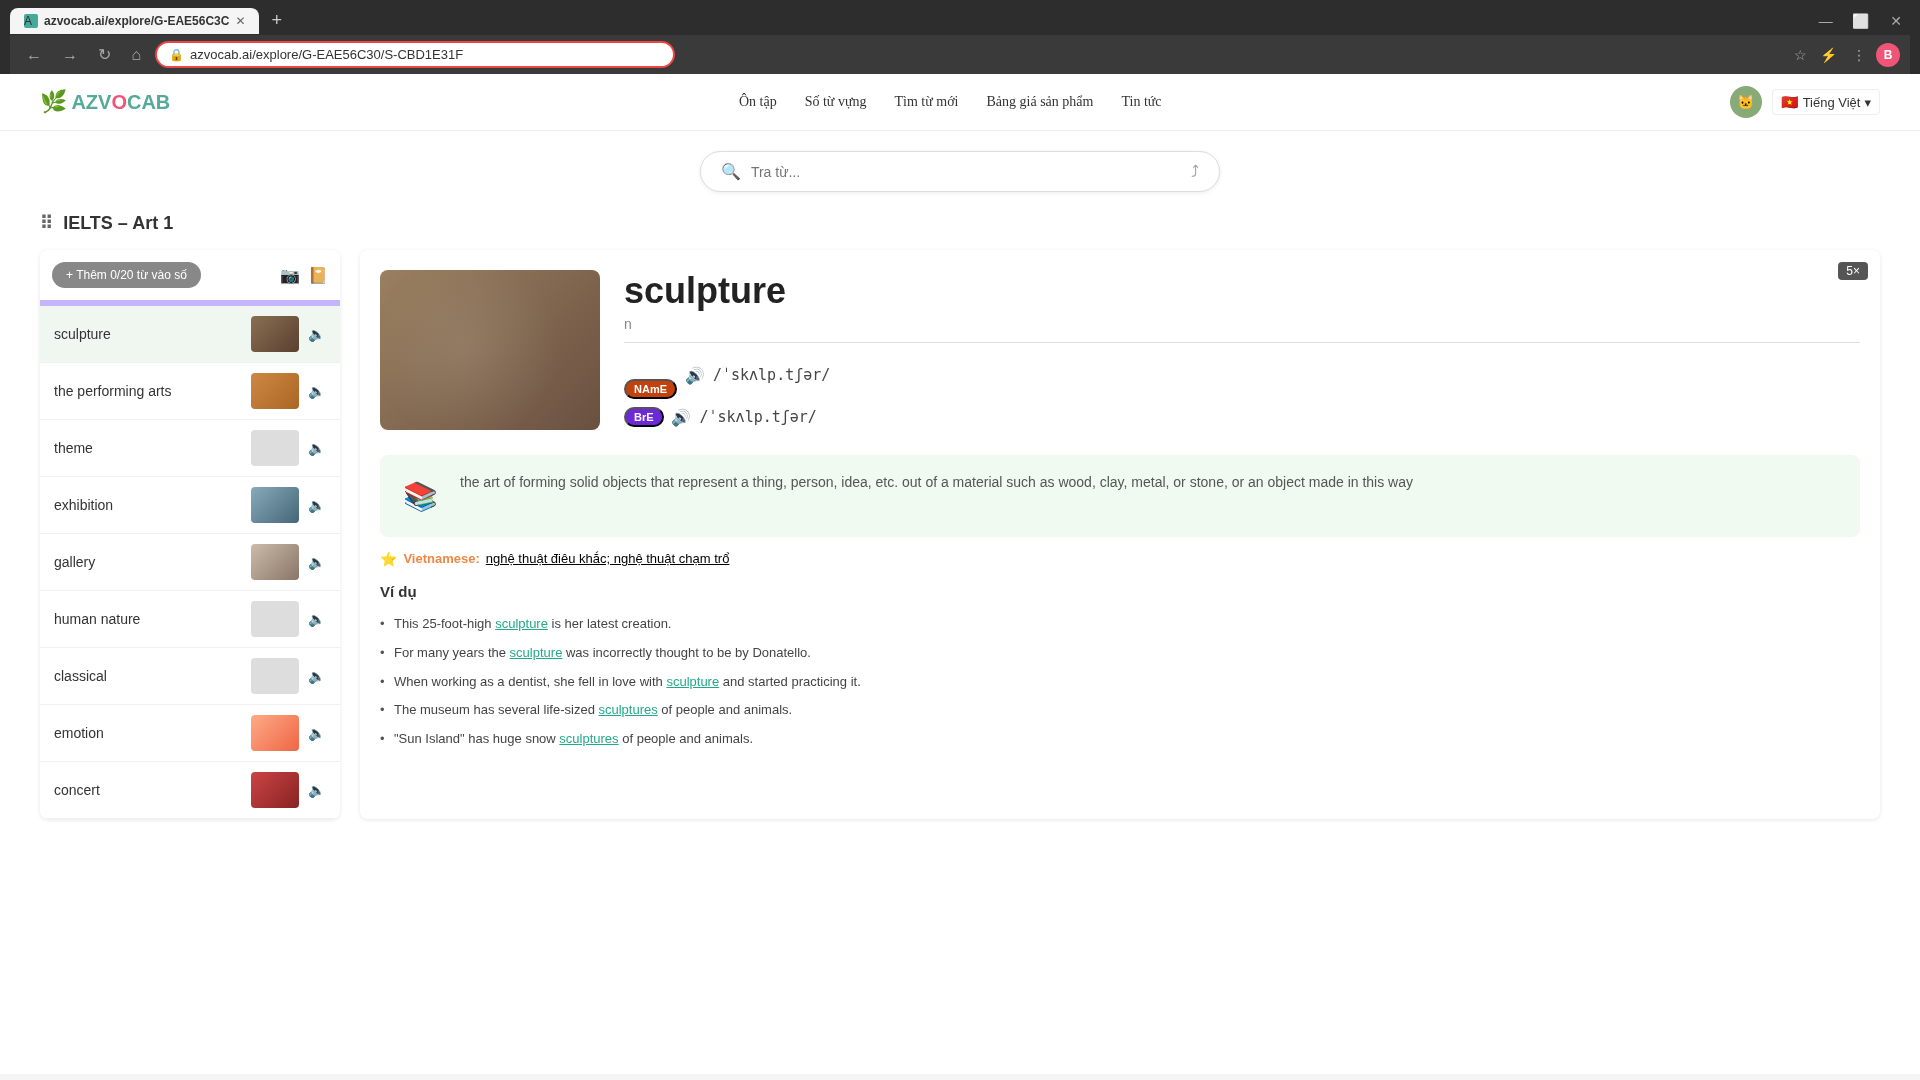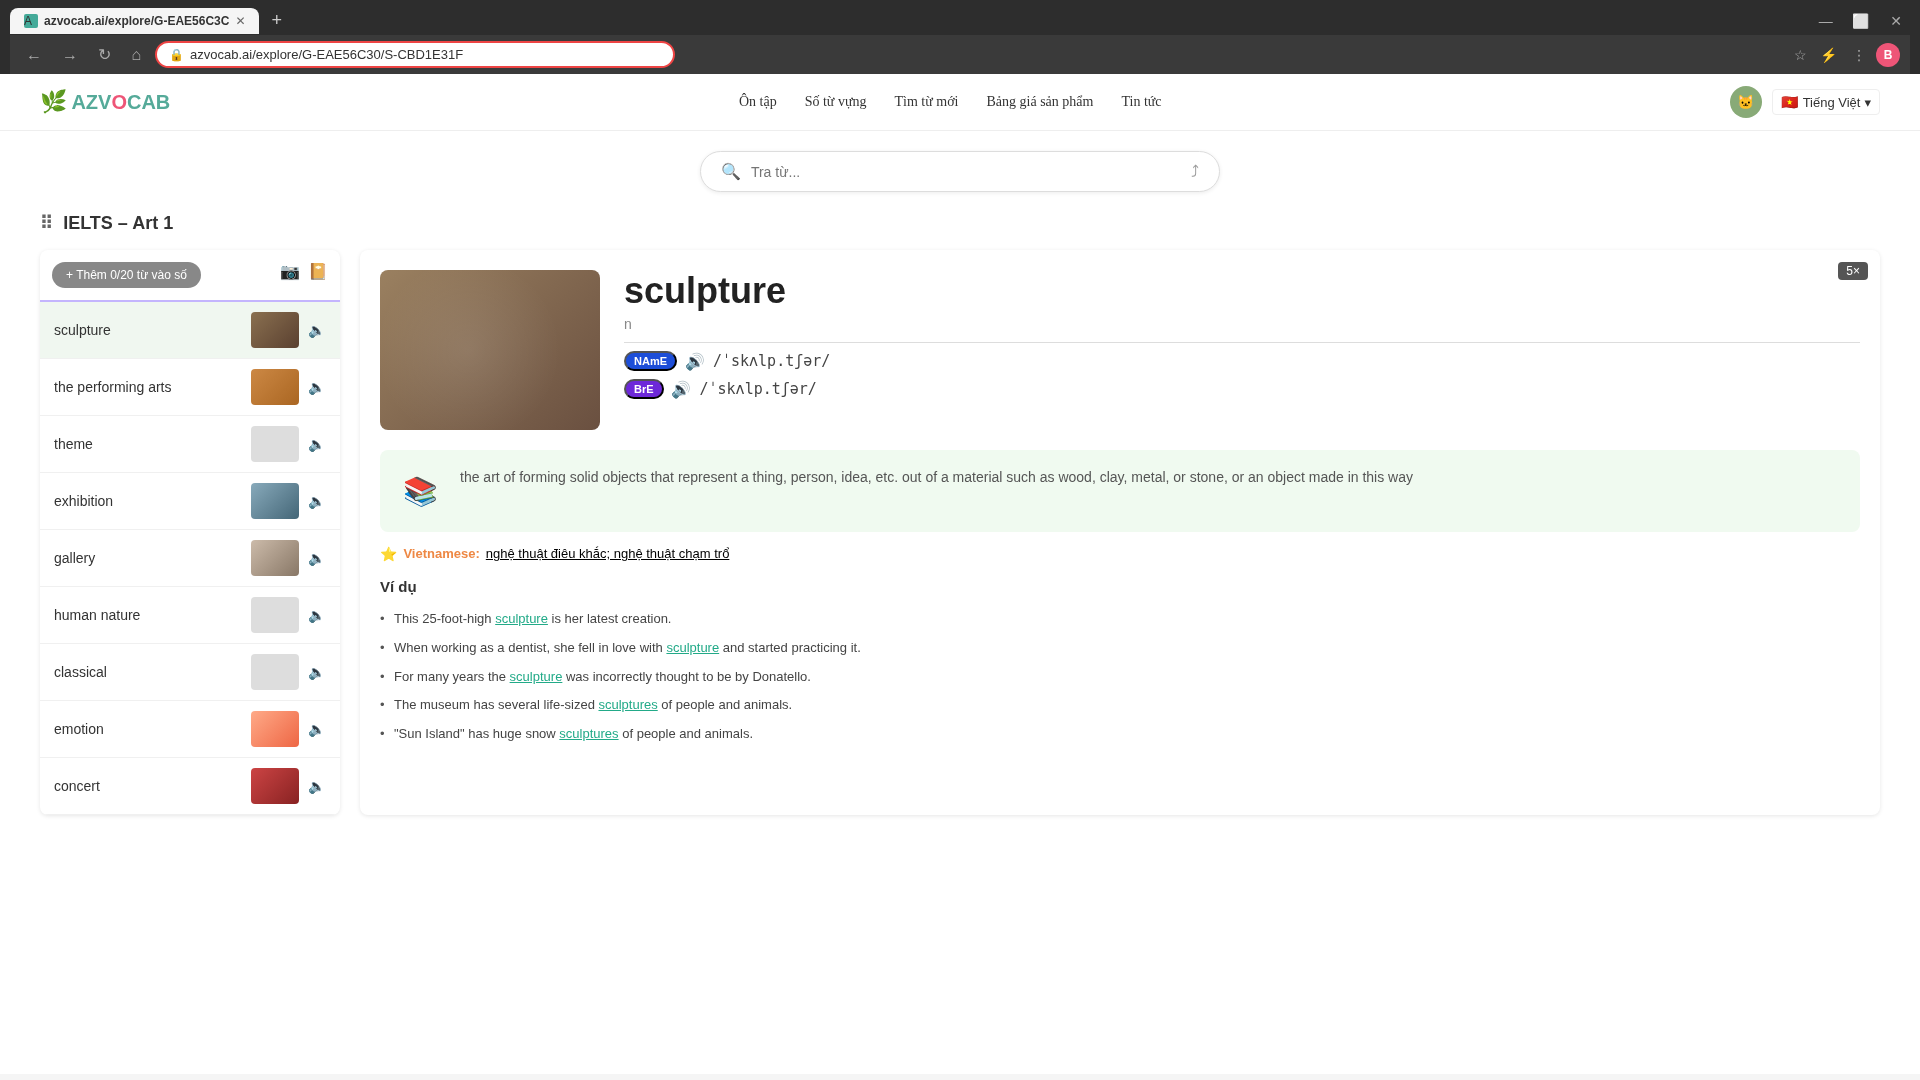--- a/index.html
+++ b/index.html
@@ -56,21 +56,21 @@
 
     
     .main { padding: 0 40px 20px; }
     .list-title { display: flex; align-items: center; gap: 10px; font-size: 18px; font-weight: bold; color: #333; margin-bottom: 16px; }
     .grid-icon { color: #666; font-size: 18px; }
 
     .content-area { display: flex; gap: 20px; }
 
     
     .word-list { width: 300px; background: white; border-radius: 8px; box-shadow: 0 1px 4px rgba(0,0,0,0.1); overflow: hidden; flex-shrink: 0; }
-    .word-list-header { padding: 12px; border-bottom: 2px solid #c4b5fd; display: flex; align-items: flex-start; }
+    .word-list-header { padding: 12px; border-bottom: 6px solid #c4b5fd; display: flex; align-items: center; }
     .add-btn { background: #888; color: white; border: none; border-radius: 16px; padding: 6px 14px; font-size: 12px; cursor: pointer; display: flex; align-items: center; gap: 4px; }
     .header-icons { margin-left: auto; display: flex; gap: 8px; }
     .header-icon-btn { background: none; border: none; cursor: pointer; color: #666; font-size: 16px; }
 
     .word-item { display: flex; align-items: center; padding: 10px 14px; border-bottom: 1px solid #f0f0f0; gap: 10px; cursor: pointer; }
     .word-item.active { background: #f0f7f0; }
     .word-text { flex: 1; font-size: 14px; color: #333; }
     .word-thumb { width: 48px; height: 36px; border-radius: 4px; object-fit: cover; overflow: hidden; }
     .word-thumb-placeholder { width: 48px; height: 36px; border-radius: 4px; background: #ddd; }
     .sound-btn { color: #aaa; font-size: 14px; cursor: pointer; }
@@ -91,21 +91,21 @@
     .word-image { width: 220px; height: 160px; border-radius: 8px; overflow: hidden; flex-shrink: 0; }
     .word-image-placeholder { width: 100%; height: 100%; background: linear-gradient(135deg, #9a8060, #6a5040); position: relative; }
     .word-image-placeholder::after { content: ''; position: absolute; inset: 0; background: radial-gradient(circle at 40% 50%, rgba(255,255,255,0.1) 0%, transparent 60%); }
 
     .word-info { flex: 1; }
     .word-title { font-size: 36px; font-weight: bold; color: #222; margin-bottom: 4px; }
     .word-pos { font-size: 14px; color: #888; margin-bottom: 10px; }
     .divider-line { border: none; border-top: 1px solid #ddd; margin: 8px 0; }
     .pronunciation-row { display: flex; align-items: center; gap: 8px; margin: 8px 0; }
     .pron-badge { border-radius: 10px; padding: 2px 8px; font-size: 11px; font-weight: bold; color: white; cursor: pointer; }
-    .pron-badge.name { background: #1d4ed8; }
+    .pron-badge.name { background: #c2410c; margin-top: 28px; }
     .pron-badge.bre { background: #6d28d9; }
     .sound-play { color: #5a9; font-size: 16px; cursor: pointer; }
     .pron-text { font-size: 15px; color: #444; font-family: monospace; }
 
     .definition-box { background: #f0faf0; border-radius: 8px; padding: 16px; display: flex; gap: 14px; margin-bottom: 14px; }
     .definition-icon { width: 50px; height: 50px; flex-shrink: 0; display: flex; align-items: center; justify-content: center; font-size: 28px; }
     .definition-text { font-size: 14px; color: #555; line-height: 1.6; }
 
     .vietnamese-row { display: flex; align-items: flex-start; gap: 6px; margin-bottom: 16px; font-size: 13px; }
     .vn-icon { color: #f90; font-size: 14px; }
@@ -286,22 +286,22 @@
         <div class="vietnamese-row">
           <span class="vn-icon">⭐</span>
           <span class="vn-label">Vietnamese:</span>
           <span class="vn-text">nghệ thuật điêu khắc; nghệ thuật chạm trổ</span>
         </div>
 
         <div class="example-section">
           <div class="example-title">Ví dụ</div>
           <ul class="example-list">
             <li>This 25-foot-high <span class="highlight">sculpture</span> is her latest creation.</li>
+            <li>For many years the <span class="highlight">sculpture</span> was incorrectly thought to be by Donatello.</li>
             <li>When working as a dentist, she fell in love with <span class="highlight">sculpture</span> and started practicing it.</li>
-            <li>For many years the <span class="highlight">sculpture</span> was incorrectly thought to be by Donatello.</li>
             <li>The museum has several life-sized <span class="highlight">sculptures</span> of people and animals.</li>
             <li>"Sun Island" has huge snow <span class="highlight">sculptures</span> of people and animals.</li>
           </ul>
         </div>
       </div>
     </div>
   </div>
 </div>
 
 </body></html>

